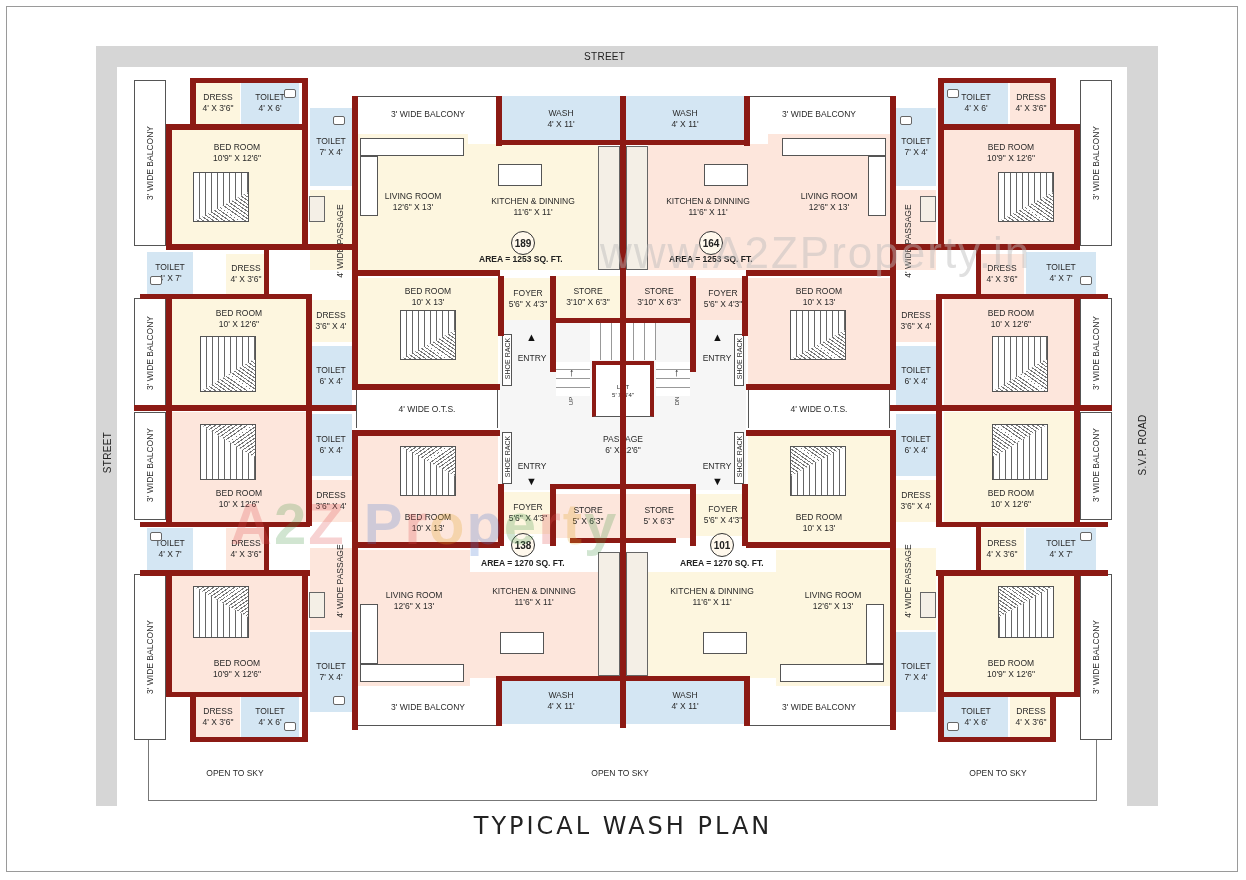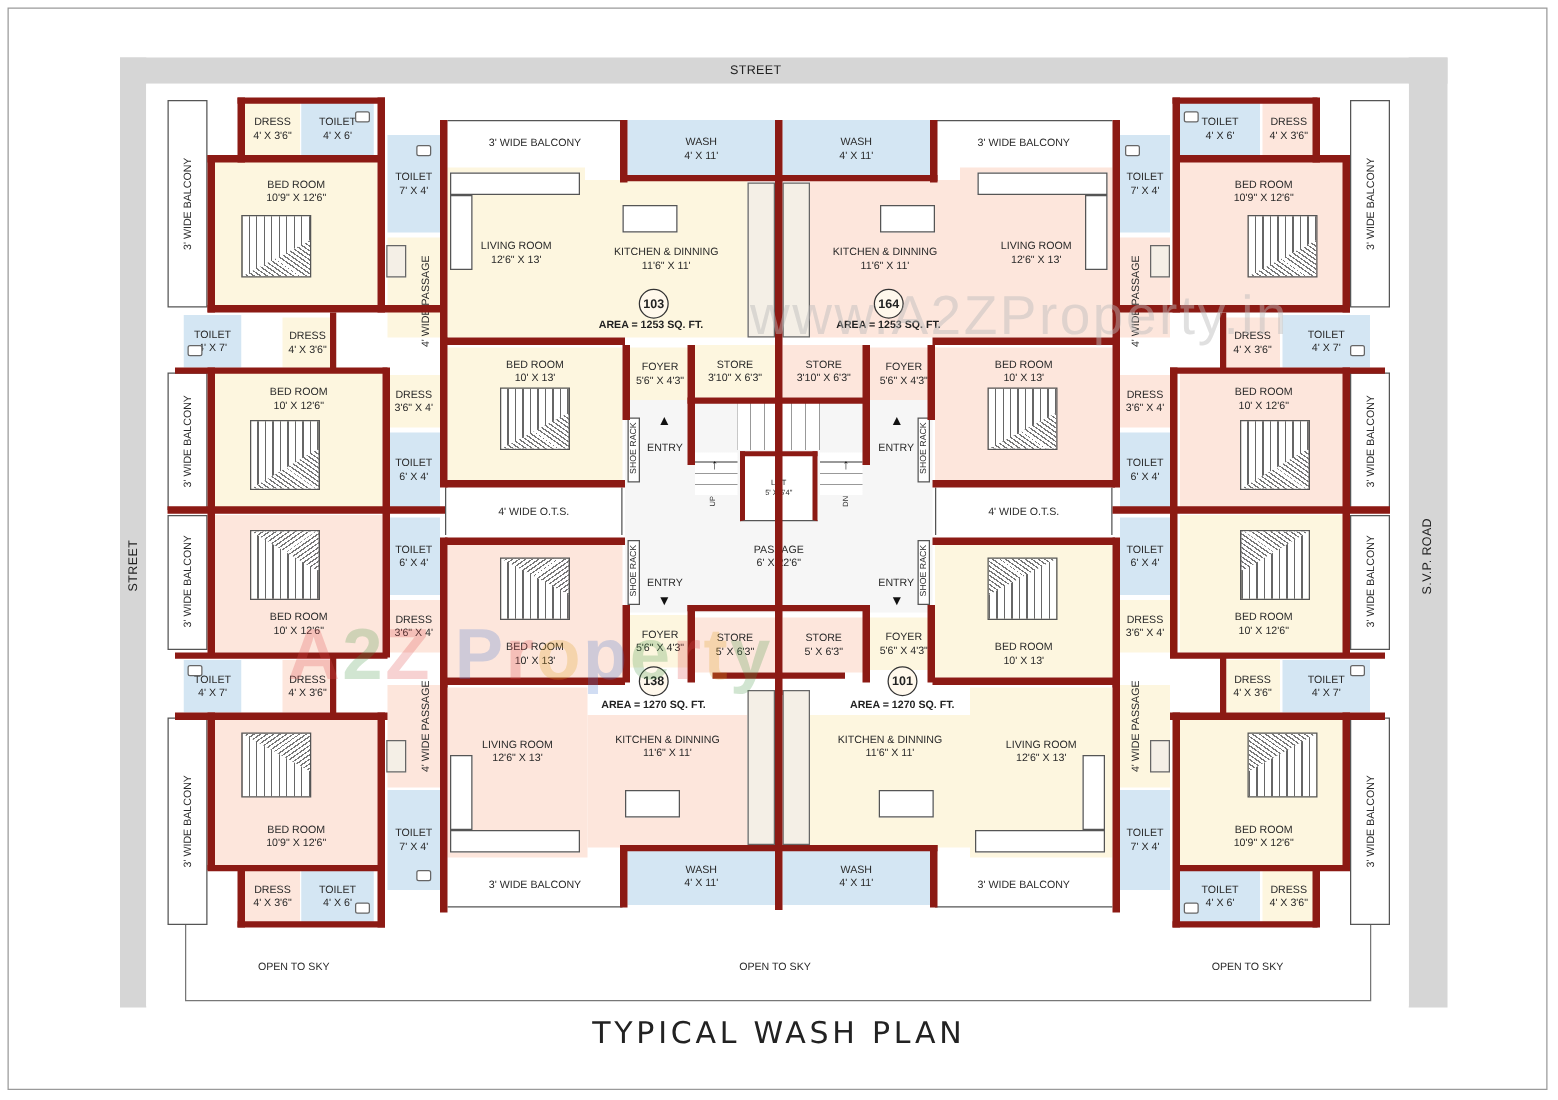--- a/index.html
+++ b/index.html
@@ -107,21 +107,21 @@
       <span class="nm">WASH</span>
       <span class="dim">4' X 11'</span>
     </div>
 
   <div class="room y" style="left:468px;top:144px;width:130px;height:126px;">
       <span class="nm">KITCHEN &amp; DINNING</span>
       <span class="dim">11'6" X 11'</span>
     </div>
   <div class="table" style="left:498px;top:164px;width:44px;height:22px;"></div>
   <div class="counter" style="left:598px;top:146px;width:22px;height:124px;"></div>
-  <div class="unitno" style="left:511px;top:231px;">103</div>
+  <div class="unitno" style="left:511px;top:231px;">189</div>
   <div class="area" style="left:479px;top:254px;">AREA = 1253 SQ. FT.</div>
 
   <div class="room b" style="left:147px;top:252px;width:46px;height:42px;">
       <span class="nm">TOILET</span>
       <span class="dim">4' X 7'</span>
     </div>
   <div class="wc" style="left:150px;top:276px;"></div>
   <div class="room y" style="left:226px;top:254px;width:40px;height:40px;">
       <span class="nm">DRESS</span>
       <span class="dim">4' X 3'6"</span>

